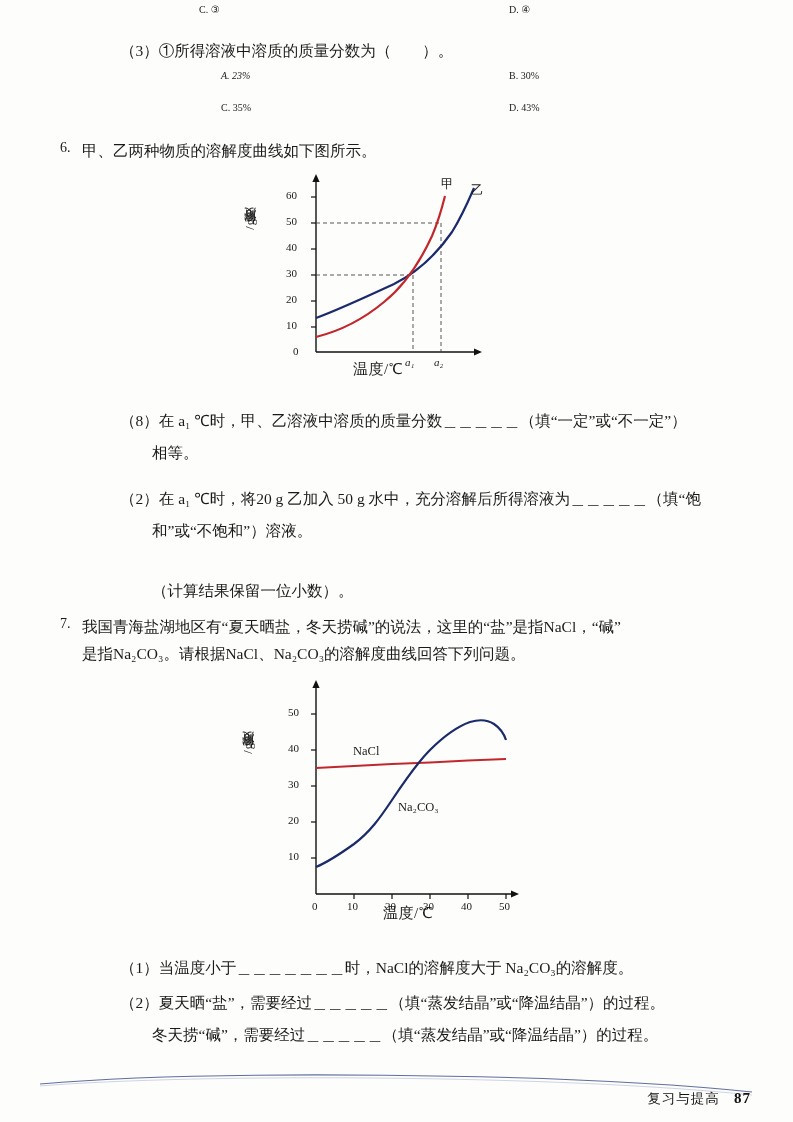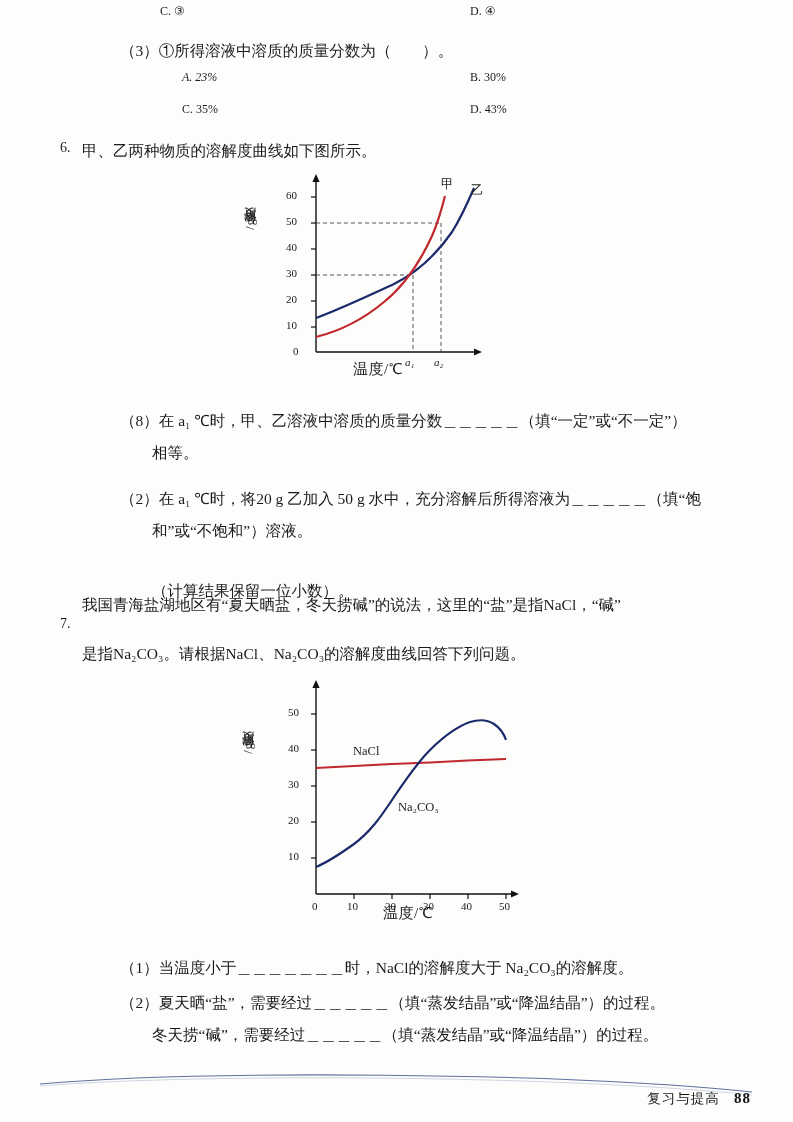--- a/index.html
+++ b/index.html
@@ -8,21 +8,21 @@
     background:#fdfdfb;
     font-family:"Liberation Serif", serif;
     color:#1a1a1a;
     position:relative;
     overflow:hidden;
   }
   .page{position:absolute;inset:0;}
 
   
   .line{position:absolute;white-space:nowrap;}
-  .opt{font-size:12px;}
+  .opt{font-size:10px;margin-left:39px;}
   .qtext{font-size:15.5px;line-height:26px;}
   .it{font-style:italic;}
 
   
   .chart{position:absolute;}
   .axis-label-y{
     position:absolute;
     writing-mode:vertical-rl;
     transform:rotate(180deg);
     font-size:12.5px;
@@ -105,21 +105,21 @@
     <div class="curvelabel" style="left:263px;top:12px;">乙</div>
   </div>
 
   <div class="line qtext" style="left:120px;top:408px;">（8）在 a₁ ℃时，甲、乙溶液中溶质的质量分数＿＿＿＿＿（填“一定”或“不一定”）</div>
   <div class="line qtext" style="left:152px;top:440px;">相等。</div>
   <div class="line qtext" style="left:120px;top:486px;">（2）在 a₁ ℃时，将20 g 乙加入 50 g 水中，充分溶解后所得溶液为＿＿＿＿＿（填“饱</div>
   <div class="line qtext" style="left:152px;top:518px;">和”或“不饱和”）溶液。</div>
   <div class="line qtext" style="left:152px;top:578px;">（计算结果保留一位小数）。</div>
 
   <div class="line" style="left:60px;top:616px;font-size:14px;">7.</div>
-  <div class="line qtext" style="left:82px;top:592px;font-family:Liberation Serif, serif;">我国青海盐湖地区有“夏天晒盐，冬天捞碱”的说法，这里的“盐”是指NaCl，“碱”</div>
+  <div class="line qtext" style="left:82px;top:614px;font-family:Liberation Serif, serif;">我国青海盐湖地区有“夏天晒盐，冬天捞碱”的说法，这里的“盐”是指NaCl，“碱”</div>
   <div class="line qtext" style="left:82px;top:641px;">是指Na₂CO₃。请根据NaCl、Na₂CO₃的溶解度曲线回答下列问题。</div>
 
   <div class="chart" style="left:208px;top:672px;width:380px;height:255px;">
 
     <svg width="380" height="255" viewBox="0 0 380 255">
 
       <line x1="108" y1="14" x2="108" y2="222" stroke="#111" stroke-width="1.4"></line>
       <line x1="108" y1="222" x2="305" y2="222" stroke="#111" stroke-width="1.4"></line>
       <polygon points="108,8 104.4,16 111.6,16" fill="#111"></polygon>
       <polygon points="311,222 303,218.4 303,225.6" fill="#111"></polygon>
@@ -167,17 +167,17 @@
   <div class="line qtext" style="left:120px;top:990px;">（2）夏天晒“盐”，需要经过＿＿＿＿＿（填“蒸发结晶”或“降温结晶”）的过程。</div>
   <div class="line qtext" style="left:152px;top:1022px;">冬天捞“碱”，需要经过＿＿＿＿＿（填“蒸发结晶”或“降温结晶”）的过程。</div>
 
   <div class="footer">
     <svg width="793" height="60" viewBox="0 0 793 60">
       <path d="M40,22 C200,8 560,10 752,30" fill="none" stroke="#2b3f80" stroke-width="1.1" opacity="0.75"></path>
       <path d="M40,24 C200,11 560,13 752,33" fill="none" stroke="#9aa7c9" stroke-width="0.8" opacity="0.6"></path>
     </svg>
     <div class="footer-text">
       <span>复习与提高</span>
-      <span class="footer-page">88</span>
+      <span class="footer-page">87</span>
     </div>
   </div>
 
 </div>
 
 </body></html>

